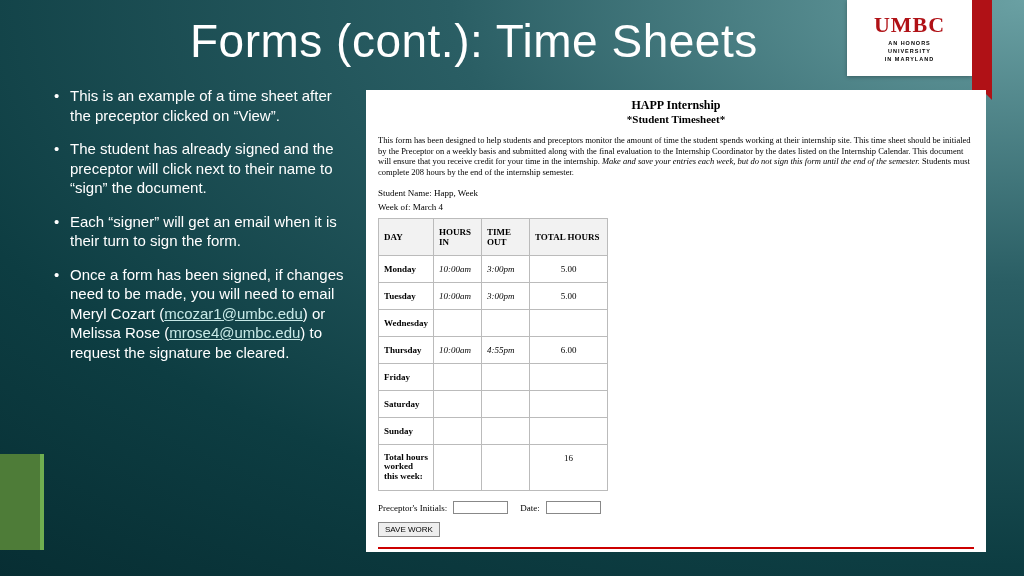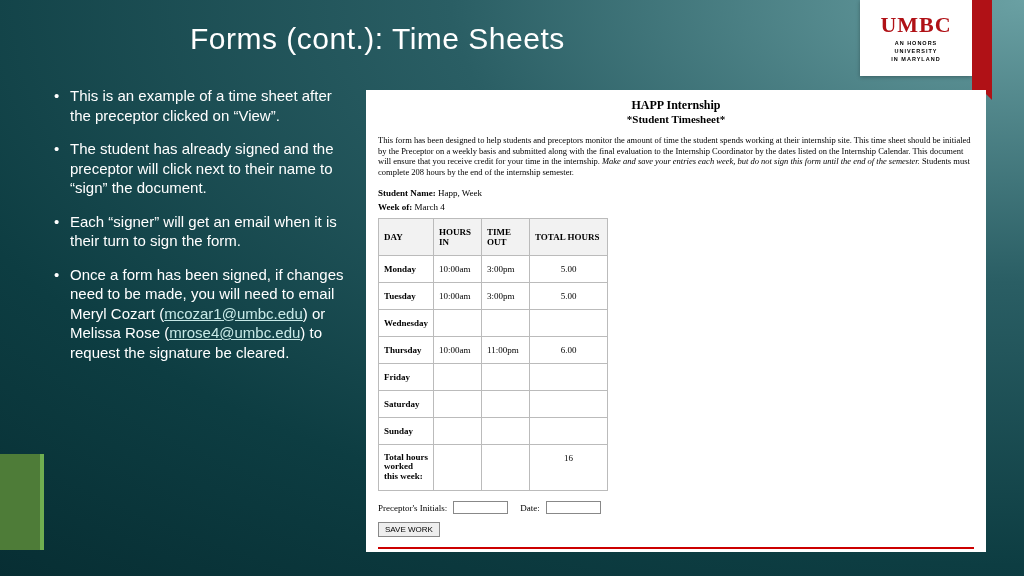--- a/index.html
+++ b/index.html
@@ -2,42 +2,42 @@
 <html><head>
 <meta charset="utf-8">
 <style>
   * { box-sizing: border-box; margin: 0; padding: 0; }
   html, body { width: 1024px; height: 576px; overflow: hidden; font-family: "Segoe UI Light","Segoe UI",Arial,sans-serif; }
   .slide {
     width: 1024px; height: 576px; position: relative;
     background: radial-gradient(ellipse 160% 140% at 100% 0%, #6aa0a3 0%, #2a5e64 35%, #0d3d42 70%, #062b30 100%);
     color: #fff;
   }
-  .title { position: absolute; left: 190px; top: 22px; font-size: 30px; font-weight: 300; letter-spacing: .5px; }
-  .logo-wrap { position: absolute; right: 52px; top: 0; width: 112px; height: 76px; background: #fff; display:flex; flex-direction:column; align-items:center; justify-content:center; box-shadow: 0 1px 4px rgba(0,0,0,.3);}
+  .title { position: absolute; left: 190px; top: 14px; font-size: 46px; font-weight: 300; letter-spacing: .5px; }
+  .logo-wrap { position: absolute; right: 52px; top: 0; width: 125px; height: 76px; background: #fff; display:flex; flex-direction:column; align-items:center; justify-content:center; box-shadow: 0 1px 4px rgba(0,0,0,.3);}
   .logo-word { color:#b01116; font-weight:700; font-size:22px; font-family: Georgia,"Times New Roman",serif; letter-spacing:1px;}
   .logo-sub { color:#000; font-size:5.5px; letter-spacing:1px; text-align:center; line-height:1.4; margin-top:2px; font-weight:700;}
   .ribbon { position:absolute; right:32px; top:0; width:20px; height:90px; background:#b01116; }
   .ribbon::after { content:""; position:absolute; bottom:-10px; left:0; border-left:10px solid #b01116; border-right:10px solid #b01116; border-bottom:10px solid transparent;}
   .bullets { position:absolute; left:54px; top:86px; width:290px; font-size:15px; font-weight:300; line-height:1.3; }
   .bullets li { list-style: none; position:relative; padding-left:16px; margin-bottom:14px; }
   .bullets li::before { content:"•"; position:absolute; left:0; top:0; }
   .bullets a { color:#c7e9e7; text-decoration: underline; }
   .sheet { position:absolute; left:366px; top:90px; width:620px; height:462px; background:#fff; color:#000; font-family:"Times New Roman",Times,serif; font-size:10px; padding:6px 12px 0 12px; overflow:hidden;}
   .sheet h1 { text-align:center; font-size:12px; font-weight:700; margin-top:2px;}
   .sheet h2 { text-align:center; font-size:11px; font-weight:700; margin:0 0 10px;}
   .sheet .instr { font-size:8.5px; line-height:1.25; margin-bottom:10px;}
   .sheet .instr em { font-style: italic; }
   .sheet .field { font-size:9px; margin:4px 0;}
-  .sheet .field b { font-weight:700; }
+  .sheet .field b { font-weight:400; }
   table.ts { border-collapse: collapse; margin-top:6px; font-size:9px;}
   table.ts th, table.ts td { border:1px solid #bbb; padding:8px 5px; text-align:left; }
   table.ts th { background:#f2f2f2; font-weight:700; }
   table.ts td.c1 { width:52px; font-weight:700;}
-  table.ts td.c2, table.ts td.c3 { width:48px;}
+  table.ts td.c2, table.ts td.c3 { width:48px;font-style:italic;}
   table.ts td.c4 { width:78px; text-align:center;}
   table.ts tr.total td { height:28px; vertical-align:top;}
   .initials-row { margin-top:10px; font-size:9px; display:flex; align-items:center; gap:6px;}
   .ibox { display:inline-block; width:55px; height:13px; border:1px solid #888; background:#fff;}
   .savebtn { display:inline-block; margin-top:8px; font-family:Arial,sans-serif; font-size:8px; padding:2px 6px; border:1px solid #888; background:#eee;}
   .redline { border:none; border-top:2px solid #c00; margin-top:10px;}
   .weekof2 { font-size:9px; font-weight:700; margin-top:8px;}
   .accent { position:absolute; left:0; bottom:26px; width:44px; height:96px; background:#4e7c38; border-right:4px solid #6fae50;}
 </style>
 </head>
@@ -96,21 +96,21 @@
           </tr>
           <tr>
             <td class="c1">Wednesday</td>
             <td class="c2"></td>
             <td class="c3"></td>
             <td class="c4"></td>
           </tr>
           <tr>
             <td class="c1">Thursday</td>
             <td class="c2">10:00am</td>
-            <td class="c3">11:00pm</td>
+            <td class="c3">4:55pm</td>
             <td class="c4">6.00</td>
           </tr>
           <tr>
             <td class="c1">Friday</td>
             <td class="c2"></td>
             <td class="c3"></td>
             <td class="c4"></td>
           </tr>
           <tr>
             <td class="c1">Saturday</td>

